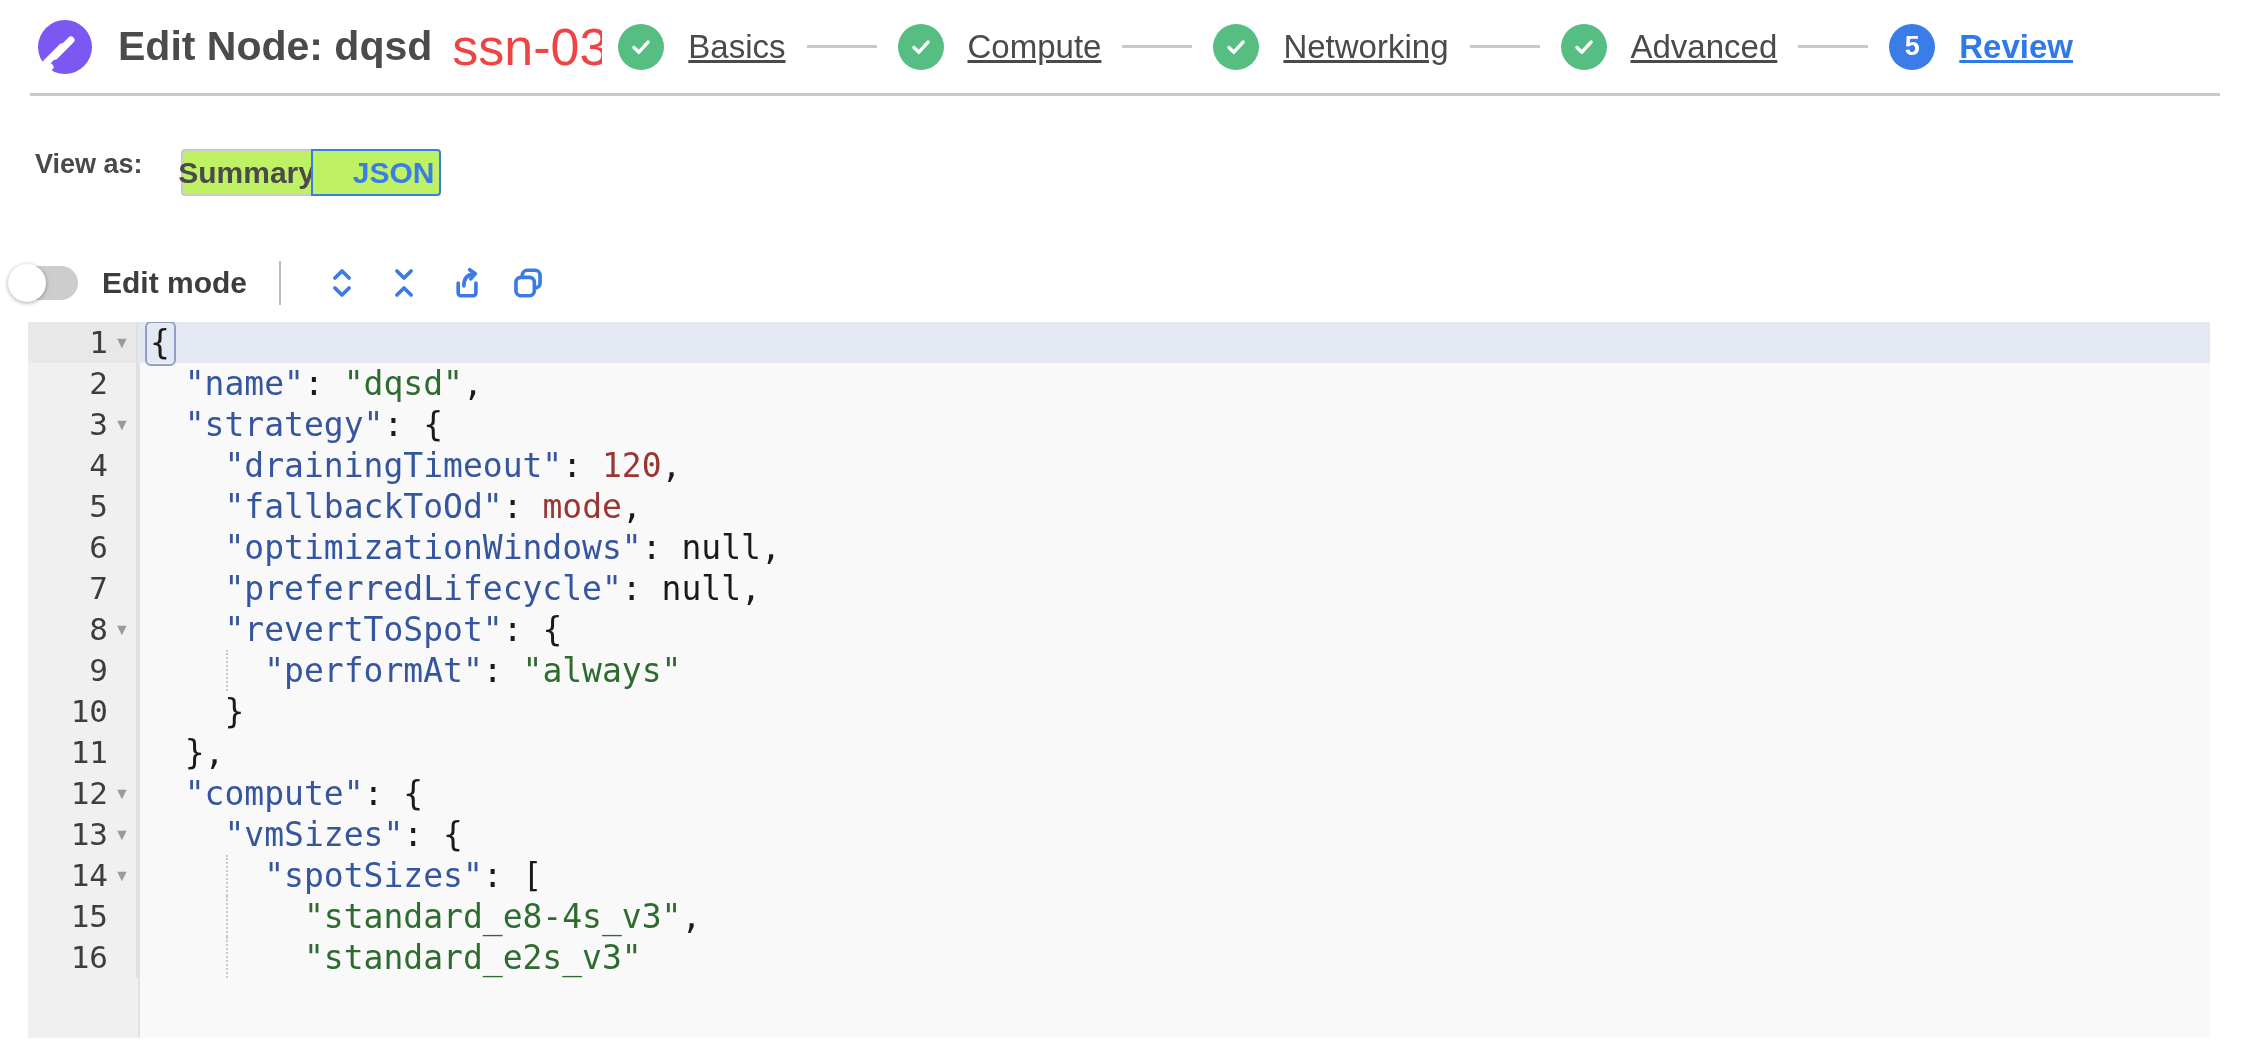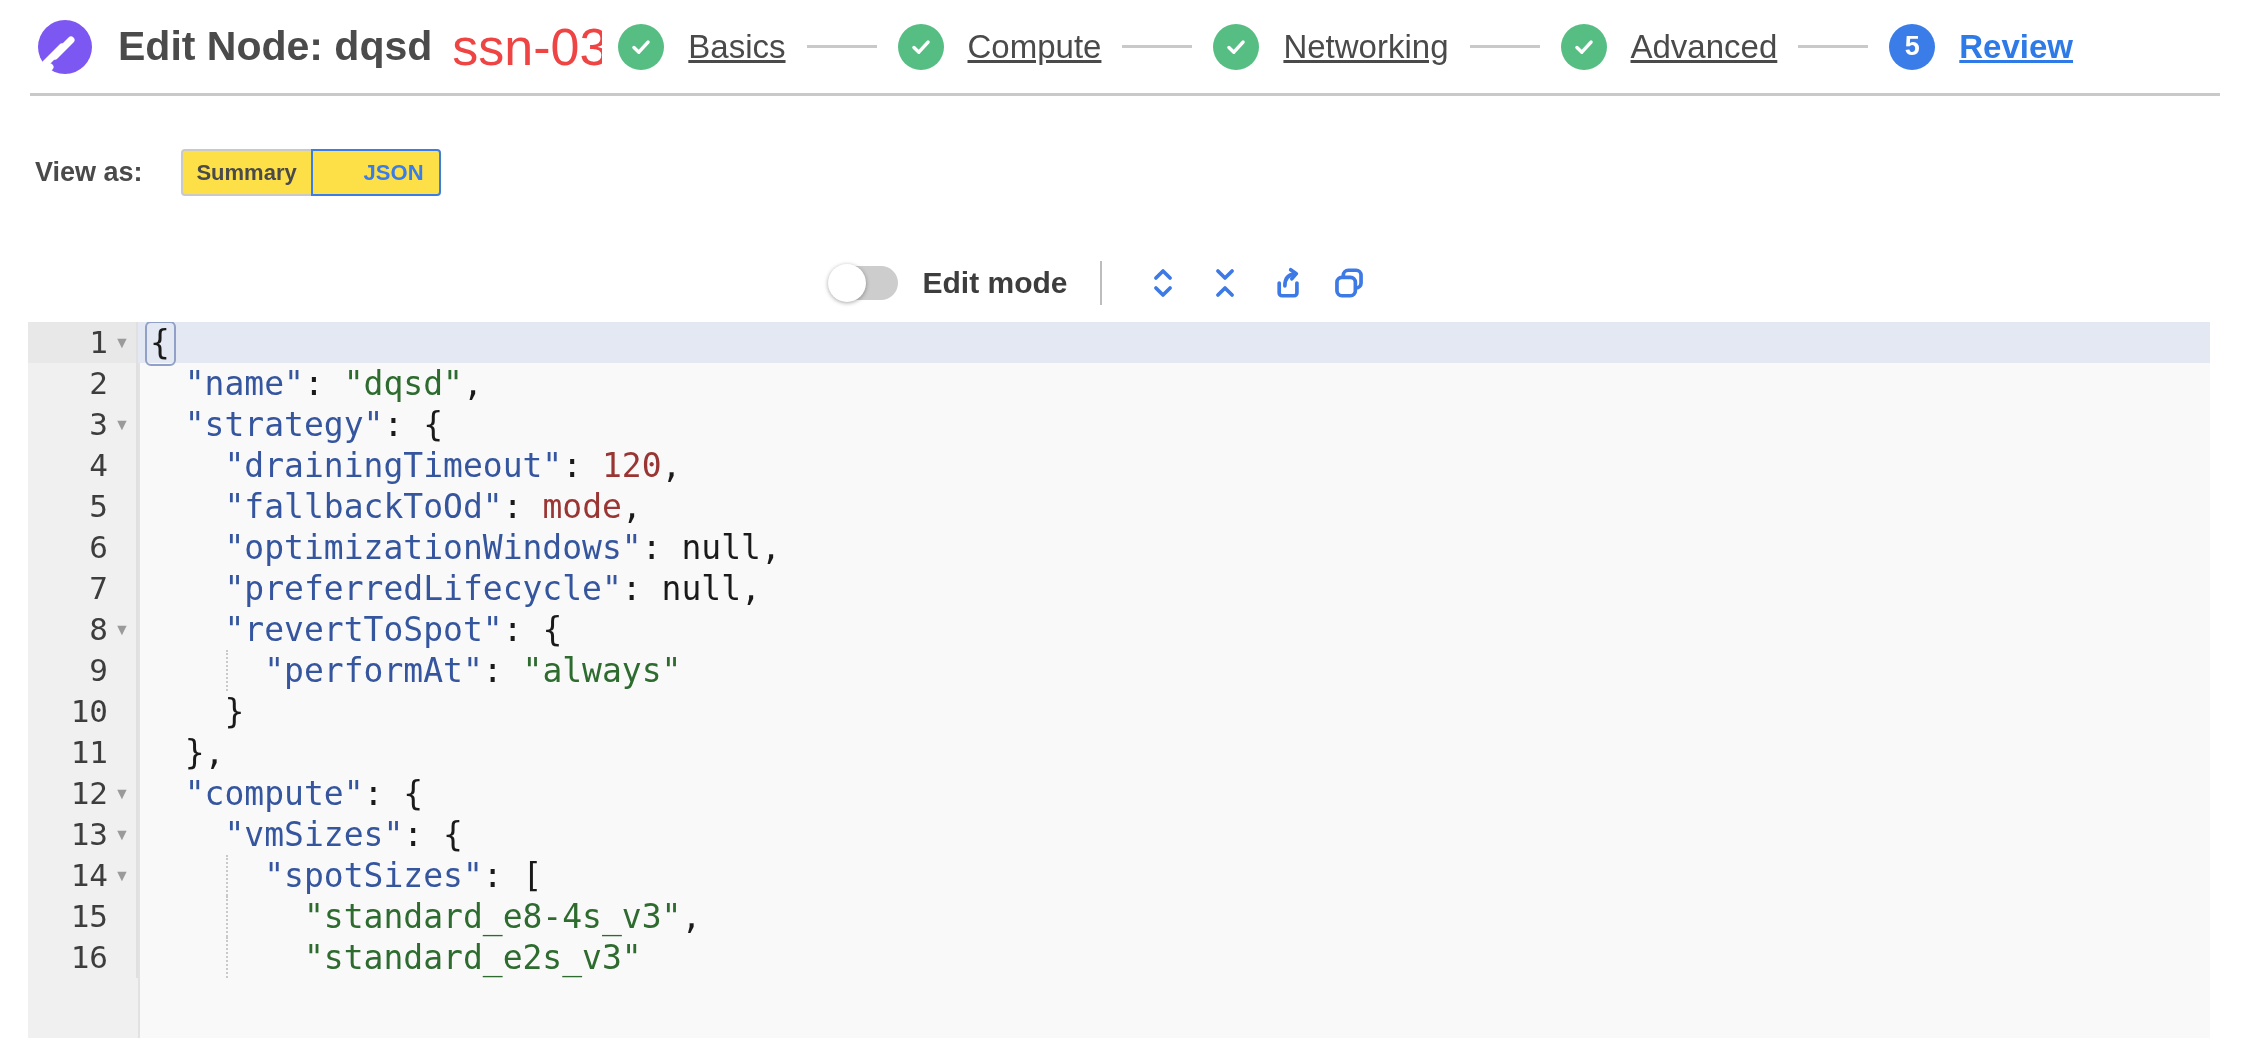--- a/index.html
+++ b/index.html
@@ -17,30 +17,30 @@
   .step{display:flex;align-items:center;flex:none;cursor:pointer;}
   .step-circle{width:46px;height:46px;border-radius:50%;background:#56be83;display:flex;align-items:center;justify-content:center;flex:none;}
   .step-circle.cur{background:#3b7de8;}
   .step-circle.cur span{color:#fff;font-size:27px;font-weight:700;}
   .step-circle svg{width:26px;height:26px;}
   .step-label{margin-left:24px;font-size:33px;color:#4a4a4a;white-space:nowrap;text-decoration:underline;}
   .step.current .step-label{color:#2e7ae6;font-weight:600;}
   .step-connector{width:70px;height:3px;background:#c9c9c9;margin:0 21px;flex:none;}
   .header-rule{height:3px;background:#c9c9c9;margin:0 30px;}
   
-  .viewas{display:flex;align-items:center;margin:53px 8px 0 35px;height:47px;}
+  .viewas{display:flex;margin:53px 8px 0 35px;height:47px;}
   .viewas-label{font-size:27px;font-weight:700;color:#4a4a4a;}
   .seg{display:flex;margin-left:38px;}
-  .seg-btn{height:47px;width:130px;background:#fde047;border:2px solid #c9c9c9;font-size:22px;font-weight:700;
+  .seg-btn{height:47px;width:130px;background:#bef264;border:2px solid #c9c9c9;font-size:30px;font-weight:700;
     color:#4a4a4a;display:flex;align-items:center;justify-content:center;box-sizing:border-box;cursor:pointer;
     font-family:"Liberation Sans",sans-serif;}
   .seg-btn.first{border-radius:4px 0 0 4px;border-right:none;}
   .seg-btn.sel{border:2px solid #3b7de8;color:#3b7de8;border-radius:0 4px 4px 0;padding-left:36px;}
   
-  .controls{display:flex;align-items:center;justify-content:center;margin:62px 64px 0 0;height:50px;padding-left:10px;}
+  .controls{display:flex;align-items:center;justify-content:flex-start;margin:62px 64px 0 0;height:50px;padding-left:10px;}
   .toggle{width:68px;height:34px;border-radius:17px;background:#cdcdcd;position:relative;flex:none;cursor:pointer;}
   .knob{position:absolute;left:-2px;top:-2px;width:38px;height:38px;border-radius:50%;background:#fff;
     box-shadow:0 1px 4px rgba(0,0,0,.35);}
   .em-label{font-size:30px;font-weight:700;color:#3d3d3d;margin-left:24px;white-space:nowrap;}
   .ctl-div{width:2px;height:44px;background:#bdbdbd;margin:0 16px 0 32px;flex:none;}
   .icon-btn{width:34px;height:34px;margin-left:28px;background:none;border:none;padding:0;cursor:pointer;flex:none;}
   .icon-btn svg{width:34px;height:34px;display:block;}
   
   .editor{margin:14px 0 0 28px;width:2182px;height:716px;overflow:hidden;
     background:linear-gradient(90deg,#f0f0f0 0,#f0f0f0 110px,#e2e2e2 110px,#e2e2e2 112px,#f9f9f9 112px);

